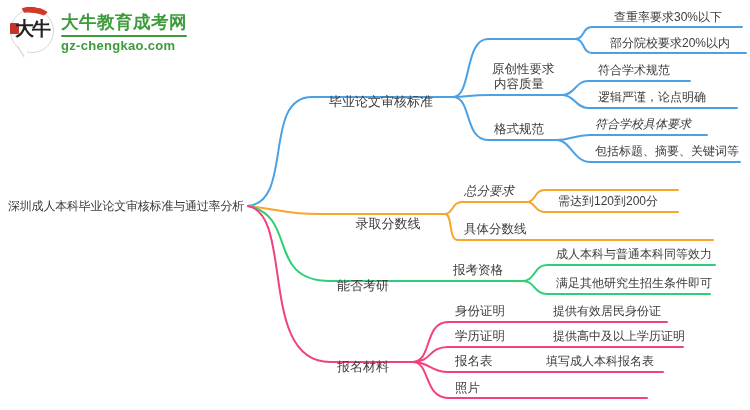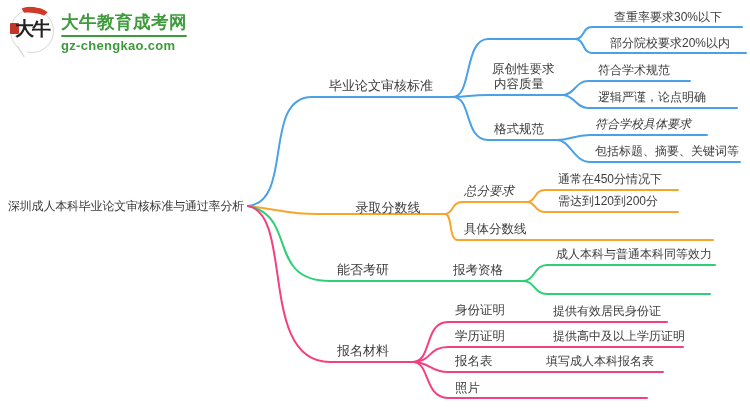--- a/index.html
+++ b/index.html
@@ -9,21 +9,21 @@
     background:#ffffff; overflow:hidden;
   }
   svg.lines { position:absolute; left:0; top:0; z-index:1; }
   svg.lines path { fill:none; stroke-linecap:round; }
 
   .node {
     position:absolute; z-index:2; white-space:nowrap;
     color:#3c3c3c; font-size:12.5px; line-height:16px;
   }
   .root-label { font-size:12px; letter-spacing:-0.2px; color:#3a3a3a; }
-  .lvl1 { font-size:13px; text-align:center; }
+  .lvl1 { font-size:13px; text-align:center;margin-top:16px; }
   .leaf { font-size:12px; }
   .ctr  { text-align:center; }
 
   
   .logo { position:absolute; left:10px; top:9px; display:flex; align-items:center; z-index:3; }
   .logo-bubble {
     position:relative; width:44px; height:44px; border:1px solid #d7d7d7;
     border-radius:50%; background:#fff; flex:0 0 auto;
   }
   .logo-arc {
@@ -121,30 +121,30 @@
   <div class="node leaf ctr" style="left:592px; top:35px; width:156px;">部分院校要求20%以内</div>
   <div class="node" style="left:494px; top:76px;">内容质量</div>
   <div class="node leaf" style="left:598px; top:62px;">符合学术规范</div>
   <div class="node leaf" style="left:598px; top:89px;">逻辑严谨，论点明确</div>
   <div class="node" style="left:494px; top:121px;">格式规范</div>
   <div class="node leaf" style="left:595px; top:116px;font-style:italic;">符合学校具体要求</div>
   <div class="node leaf" style="left:595px; top:143px;">包括标题、摘要、关键词等</div>
 
   <div class="node lvl1" style="left:330px; top:200px; width:116px;">录取分数线</div>
   <div class="node" style="left:464px; top:183px;font-style:italic;">总分要求</div>
-  <div class="node leaf" style="left:558px; top:171px;">通常在450分情况下</div>
   <div class="node leaf" style="left:558px; top:193px;">需达到120到200分</div>
   <div class="node" style="left:464px; top:221px;">具体分数线</div>
 
   <div class="node lvl1" style="left:337px; top:262px;">能否考研</div>
   <div class="node" style="left:453px; top:262px;">报考资格</div>
   <div class="node leaf" style="left:556px; top:246px;">成人本科与普通本科同等效力</div>
+  <div class="node leaf" style="left:556px; top:275px;">满足其他研究生招生条件即可</div>
 
   <div class="node lvl1" style="left:337px; top:343px;">报名材料</div>
-  <div class="node" style="left:455px; top:303px;font-family:Liberation Mono, monospace;">身份证明</div>
+  <div class="node" style="left:455px; top:303px;">身份证明</div>
   <div class="node leaf" style="left:553px; top:303px;">提供有效居民身份证</div>
   <div class="node" style="left:455px; top:328px;">学历证明</div>
   <div class="node leaf" style="left:553px; top:328px;">提供高中及以上学历证明</div>
   <div class="node" style="left:455px; top:353px;">报名表</div>
   <div class="node leaf" style="left:546px; top:353px;">填写成人本科报名表</div>
   <div class="node" style="left:455px; top:380px;">照片</div>
   <div class="node leaf" style="left:525px; top:380px;margin-top:30px;">提供近期免冠照片</div>
 
 </div>
 

